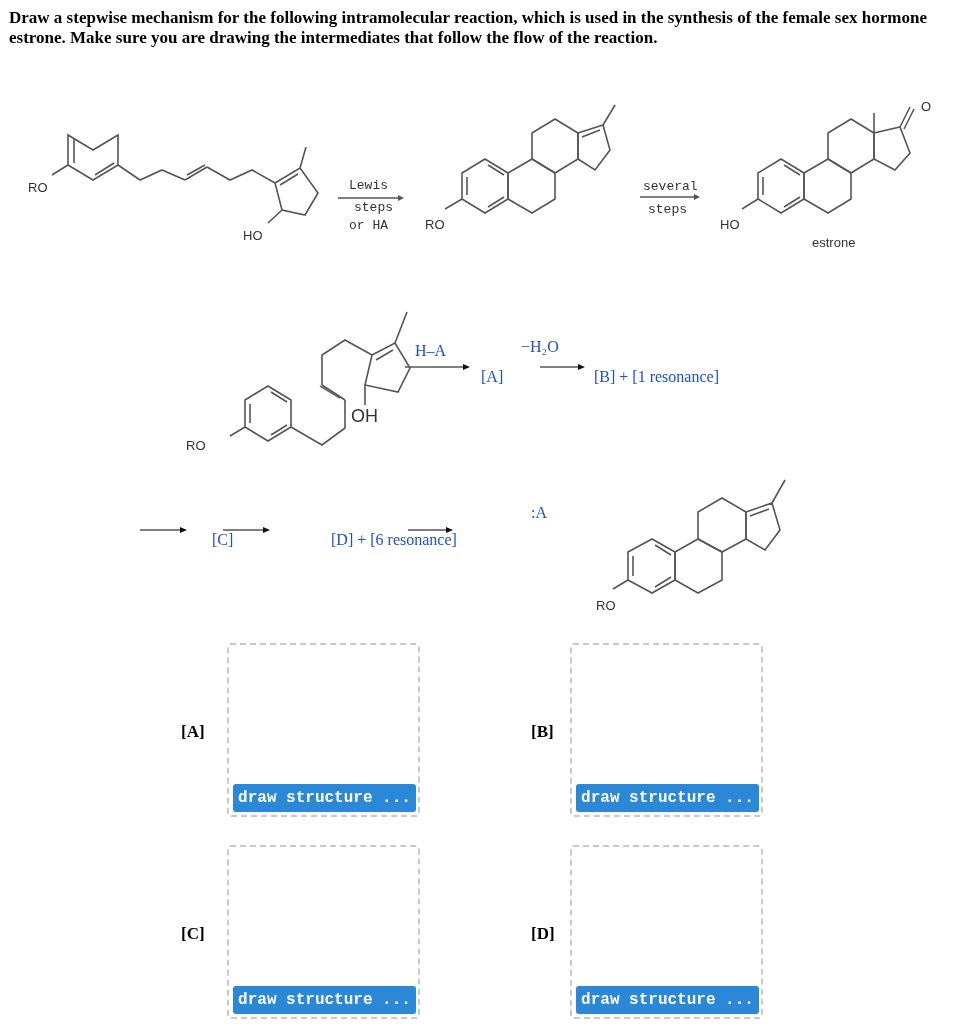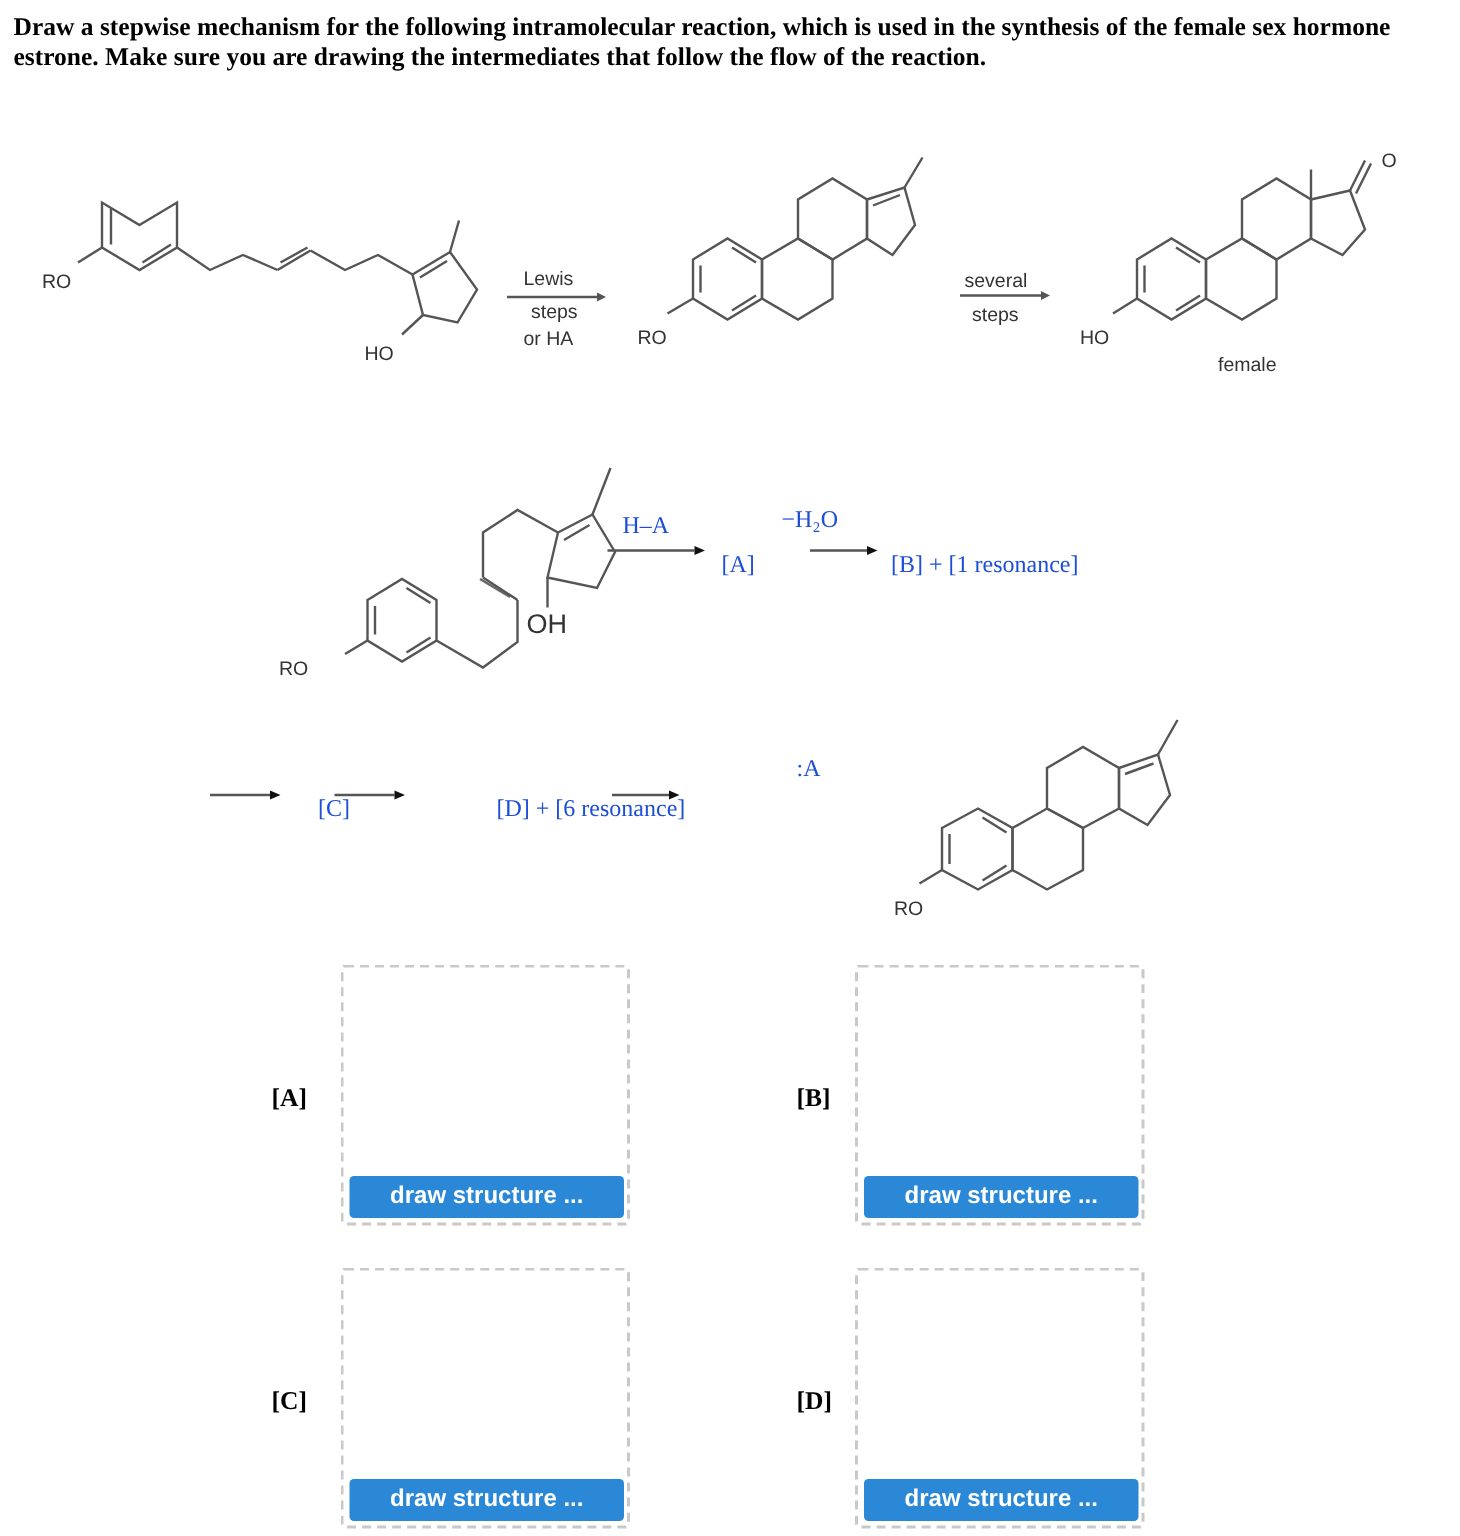--- a/index.html
+++ b/index.html
@@ -1,24 +1,24 @@
 <!DOCTYPE html>
 <html><head>
 <meta charset="utf-8">
 <style>
   html, body { margin:0; padding:0; background:#ffffff; }
   body { width:973px; height:1024px; position:relative; overflow:hidden; font-family:"Liberation Serif", serif; color:#000; }
   .question { position:absolute; left:9px; top:8px; width:930px; font-family:"Liberation Serif", serif; font-weight:bold; font-size:17px; line-height:20px; }
   .abs { position:absolute; }
   .sans { font-family:"Liberation Sans", sans-serif; color:#333; }
   .serif { font-family:"Liberation Serif", serif; color:#1d4ed8; }
-  .lbl-sm { font-size:13px; line-height:14px; }
+  .lbl-sm { font-size:13px; line-height:14px;font-family:Liberation Mono, monospace; }
   .lbl-md { font-size:16px; }
   .answer-box { position:absolute; width:193px; height:174px; border:2px dashed #c9c9c9; border-radius:3px; box-sizing:border-box; }
-  .draw-btn { position:absolute; left:4px; bottom:3px; width:183px; height:28px; background:#2a88d6; color:#fff; border:none; border-radius:3px; font-family:Liberation Sans, sans-serif; font-weight:bold; font-size:16px; line-height:28px; text-align:center; cursor:pointer; padding:0; }
+  .draw-btn { position:absolute; left:4px; bottom:3px; width:183px; height:28px; background:#2a88d6; color:#fff; border:none; border-radius:3px; font-family:Liberation Mono, monospace; font-weight:bold; font-size:16px; line-height:28px; text-align:center; cursor:pointer; padding:0; }
   .box-label { position:absolute; font-family:"Liberation Serif", serif; font-weight:bold; font-size:17px; }
   svg .bond { stroke:#555; stroke-width:1.6; fill:none; }
 </style>
 </head>
 <body>
 
 <div class="question">Draw a stepwise mechanism for the following intramolecular reaction, which is used in the synthesis of the female sex hormone estrone. Make sure you are drawing the intermediates that follow the flow of the reaction.</div>
 
 <svg class="abs" style="left:0;top:95px" width="973" height="170">
 
@@ -74,21 +74,21 @@
 <div class="abs sans" style="left:28px;top:180px;font-size:13px">RO</div>
 <div class="abs sans" style="left:243px;top:228px;font-size:13px">HO</div>
 <div class="abs sans lbl-sm" style="left:349px;top:179px">Lewis</div>
 <div class="abs sans lbl-sm" style="left:354px;top:201px">steps</div>
 <div class="abs sans lbl-sm" style="left:349px;top:219px">or HA</div>
 <div class="abs sans" style="left:425px;top:217px;font-size:13px">RO</div>
 <div class="abs sans lbl-sm" style="left:643px;top:180px">several</div>
 <div class="abs sans lbl-sm" style="left:648px;top:203px">steps</div>
 <div class="abs sans" style="left:720px;top:217px;font-size:13px">HO</div>
 <div class="abs sans" style="left:921px;top:99px;font-size:13px">O</div>
-<div class="abs sans" style="left:812px;top:235px;font-size:13px">female</div>
+<div class="abs sans" style="left:812px;top:235px;font-size:13px">estrone</div>
 
 <svg class="abs" style="left:150px;top:300px" width="650" height="170">
   <polygon class="bond" points="95,100 118,86 141,100 141,127 118,141 95,127"></polygon>
   <line class="bond" x1="100" y1="104" x2="100" y2="123"></line>
   <line class="bond" x1="121" y1="92" x2="137" y2="102"></line>
   <line class="bond" x1="121" y1="135" x2="137" y2="125"></line>
   <line class="bond" x1="95" y1="127" x2="80" y2="136"></line>
   <polyline class="bond" points="141,127 172,145 195,128 195,100"></polyline>
   <line class="bond" x1="195" y1="100" x2="172" y2="85"></line>
   <line class="bond" x1="190" y1="98" x2="170" y2="86" opacity="0.9"></line>

